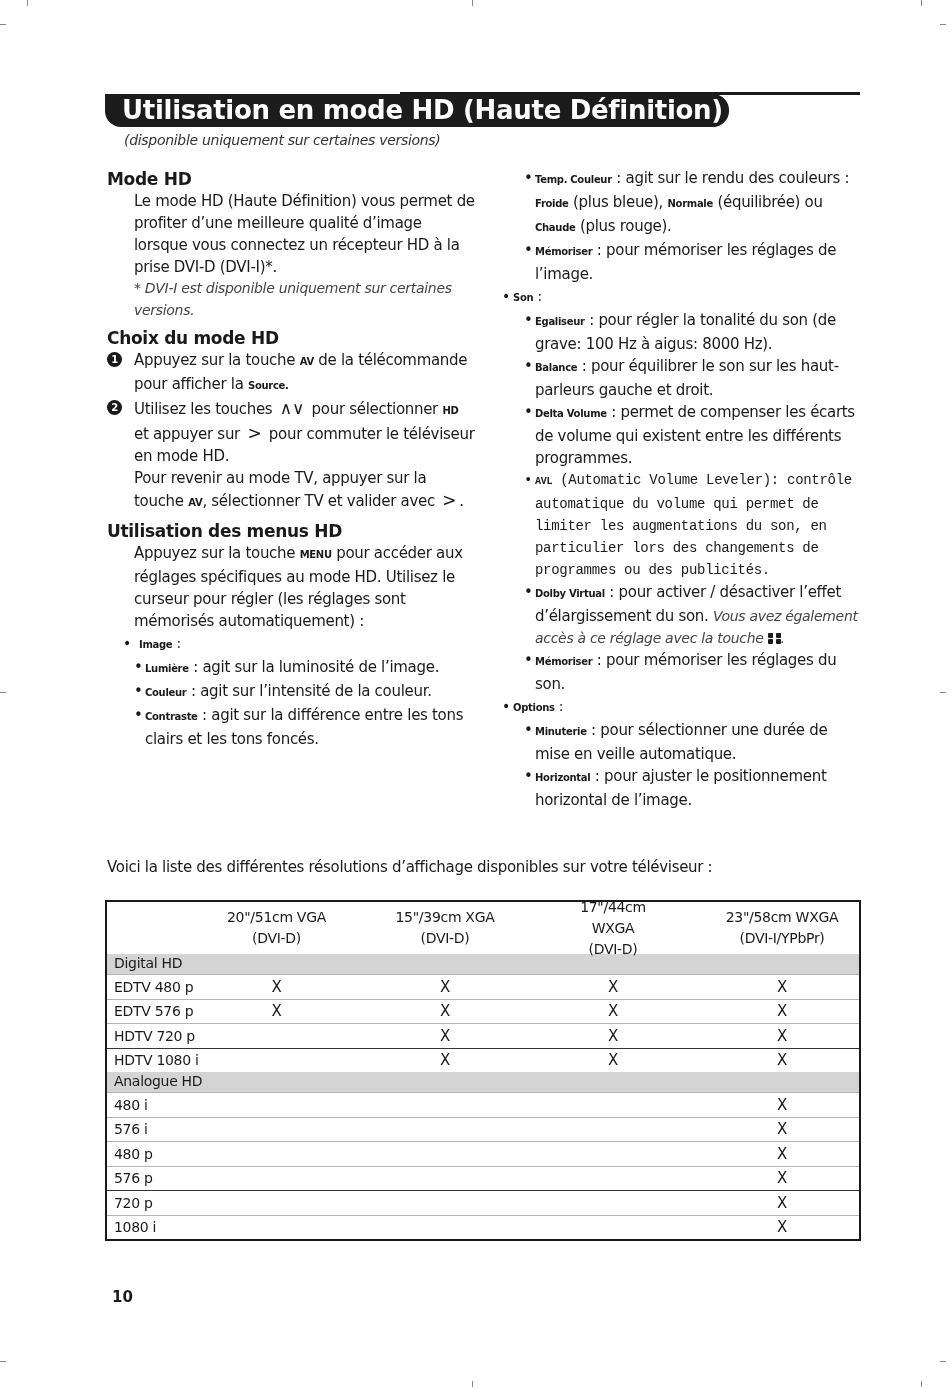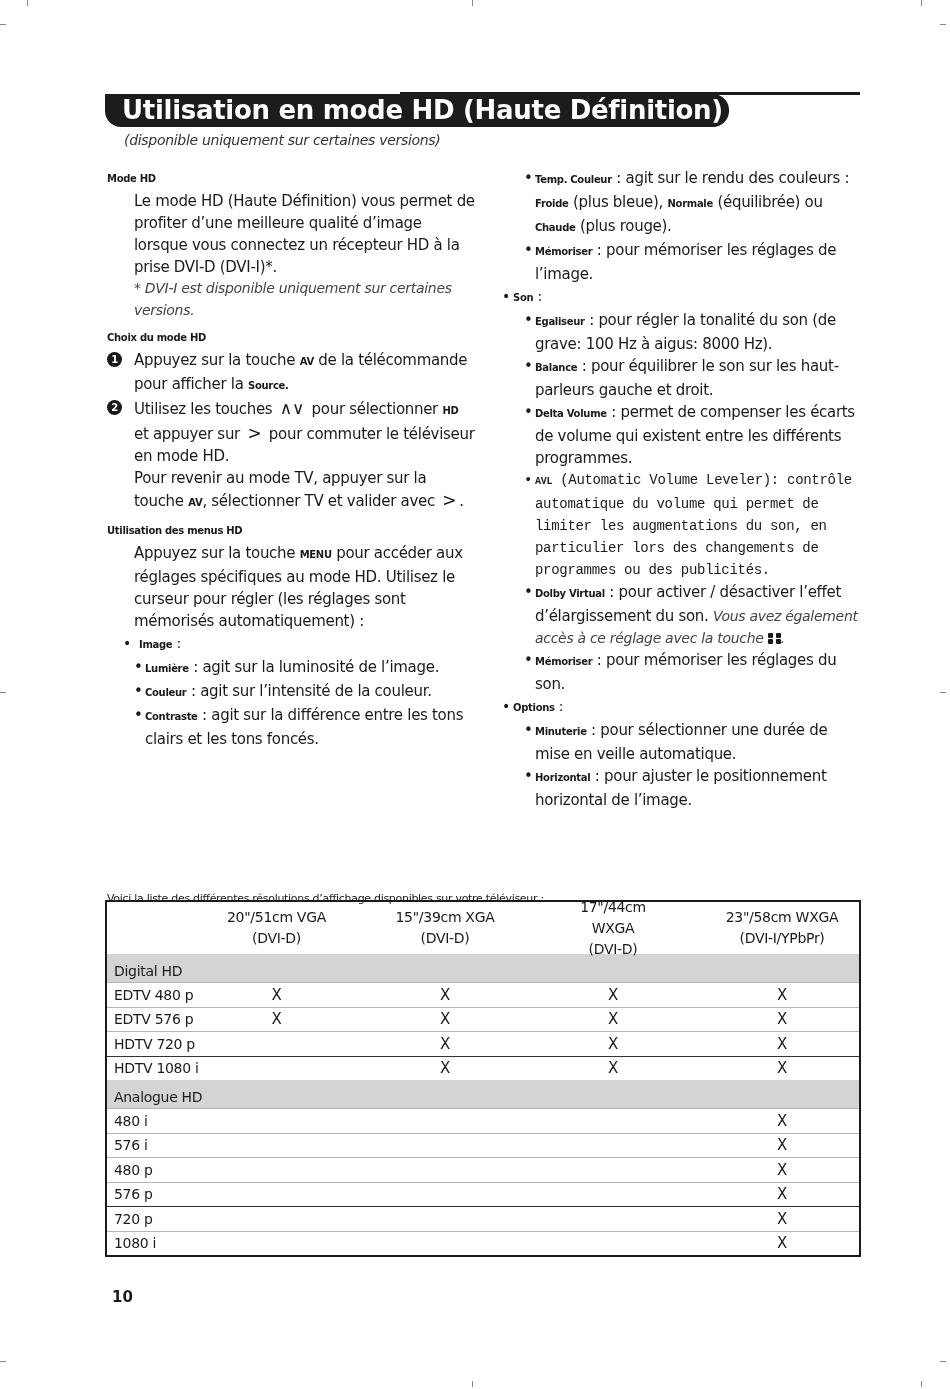--- a/index.html
+++ b/index.html
@@ -24,21 +24,21 @@
   }
   .subtitle {
     position: absolute; left: 124px; top: 132px; font-size: 14px; font-style: italic; color: #333;
     letter-spacing: -0.3px;
   }
 
   
   .col { position: absolute; font-size: 15px; line-height: 22px; letter-spacing: -0.3px; }
   .col.left { left: 107px; top: 168px; width: 370px; }
   .col.right { left: 514px; top: 167px; width: 350px; }
-  .h2 { font-weight: bold; font-size: 10px; margin: 0; }
+  .h2 { font-weight: bold; font-size: 17px; margin: 0; }
   .para { padding-left: 27px; margin: 0; }
   .note { padding-left: 27px; font-style: italic; color: #444; font-size: 14px; margin: 0; line-height: 21.5px; }
   .gap { height: 6px; }
   .step { display: flex; margin: 0; }
   .step .num {
     width: 15px; height: 15px; border-radius: 50%; background: #1a1a1a; color: #fff;
     font-size: 10px; font-weight: bold; text-align: center; line-height: 15px;
     margin-top: 3px; margin-right: 12px; flex: none;
   }
   .step .txt { flex: 1; }
@@ -52,32 +52,32 @@
   .right .lvl1 { padding-left: 0px; left: -12px; }
   .right .lvl1::before { left: 0; }
   .right .lvl1 .t { padding-left: 11px; }
   .right .lvl2 { padding-left: 21px; }
   .right .lvl2::before { left: 10px; }
   .ital { font-style: italic; color: #444; font-size: 14px; }
   .dolby-icon { display: inline-block; width: 13px; height: 11px; position: relative; vertical-align: -1px; margin-left: 4px; }
   .dolby-icon i { position: absolute; width: 5px; height: 5px; background: #1a1a1a; border-radius: 1px; }
 
   
-  .table-intro { position: absolute; left: 107px; top: 892px; font-size: 11px; letter-spacing: -0.3px; }
+  .table-intro { position: absolute; left: 107px; top: 858px; font-size: 15px; letter-spacing: -0.3px; }
 
   
   .res-table {
     position: absolute; left: 105px; top: 900px; width: 756px;
     border: 2px solid #1a1a1a; box-sizing: border-box;
     font-size: 14px; letter-spacing: -0.3px;
   }
   .row { display: flex; height: 23.5px; align-items: center; border-top: 1px solid #b5b5b5; }
   .row:first-child { border-top: none; }
   .row.head { height: 52px; align-items: center; }
-  .row.group { background: #d4d4d4; border-top: none; height: 28px; align-items: flex-end; padding-bottom: 0; }
+  .row.group { background: #d4d4d4; border-top: none; height: 20px; align-items: flex-end; padding-bottom: 0; }
   .row.group .c0 { padding-bottom: 3px; }
   .c0 { width: 113px; padding-left: 7px; box-sizing: border-box; flex: none; }
   .cc { flex: none; text-align: center; }
   .cc.c1 { width: 113px; }
   .cc.c2 { width: 224px; }
   .cc.c3 { width: 112px; }
   .cc.c4 { width: 226px; }
   .head .cc { line-height: 21px; font-size: 14px; }
   .row.thick { border-top: 1.5px solid #333; }
   .mark { font-size: 15px; }

